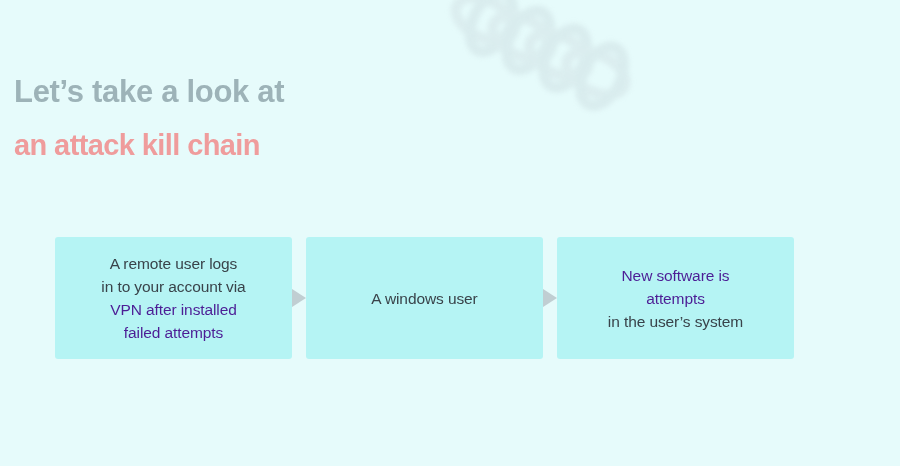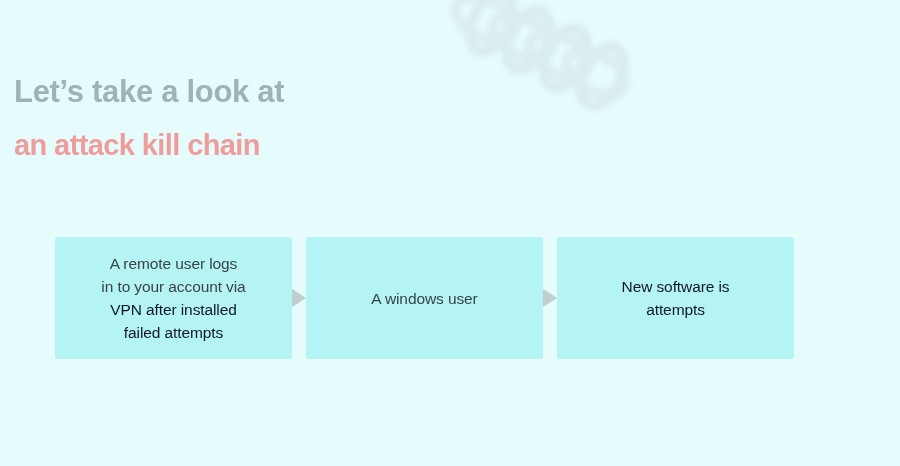--- a/index.html
+++ b/index.html
@@ -117,21 +117,21 @@
   }
 
   .step-text {
     text-align: center;
     font-size: 15.5px;
     line-height: 23px;
     color: #39434a;
     letter-spacing: -0.1px;
   }
 
-  .step-text .hl { color: #0f172a; }
+  .step-text .hl { color: #4c1d95; }
 
   .arrow-wrap {
     flex: 1 1 auto;
     display: flex;
     align-items: center;
     justify-content: center;
     height: 122px;
   }
 
   .arrow {
@@ -178,15 +178,15 @@
     <div class="arrow-wrap">
       <div class="arrow"></div>
     </div>
     <div class="step-box">
       <div class="step-text"><span>A windows user</span><br></div>
     </div>
     <div class="arrow-wrap">
       <div class="arrow"></div>
     </div>
     <div class="step-box">
-      <div class="step-text"><span class="hl">New software is</span><br><span class="hl">attempts</span><br></div>
+      <div class="step-text"><span class="hl">New software is</span><br><span class="hl">attempts</span><br><span>in the user’s system</span></div>
     </div>
   </div>
 
 </body></html>

